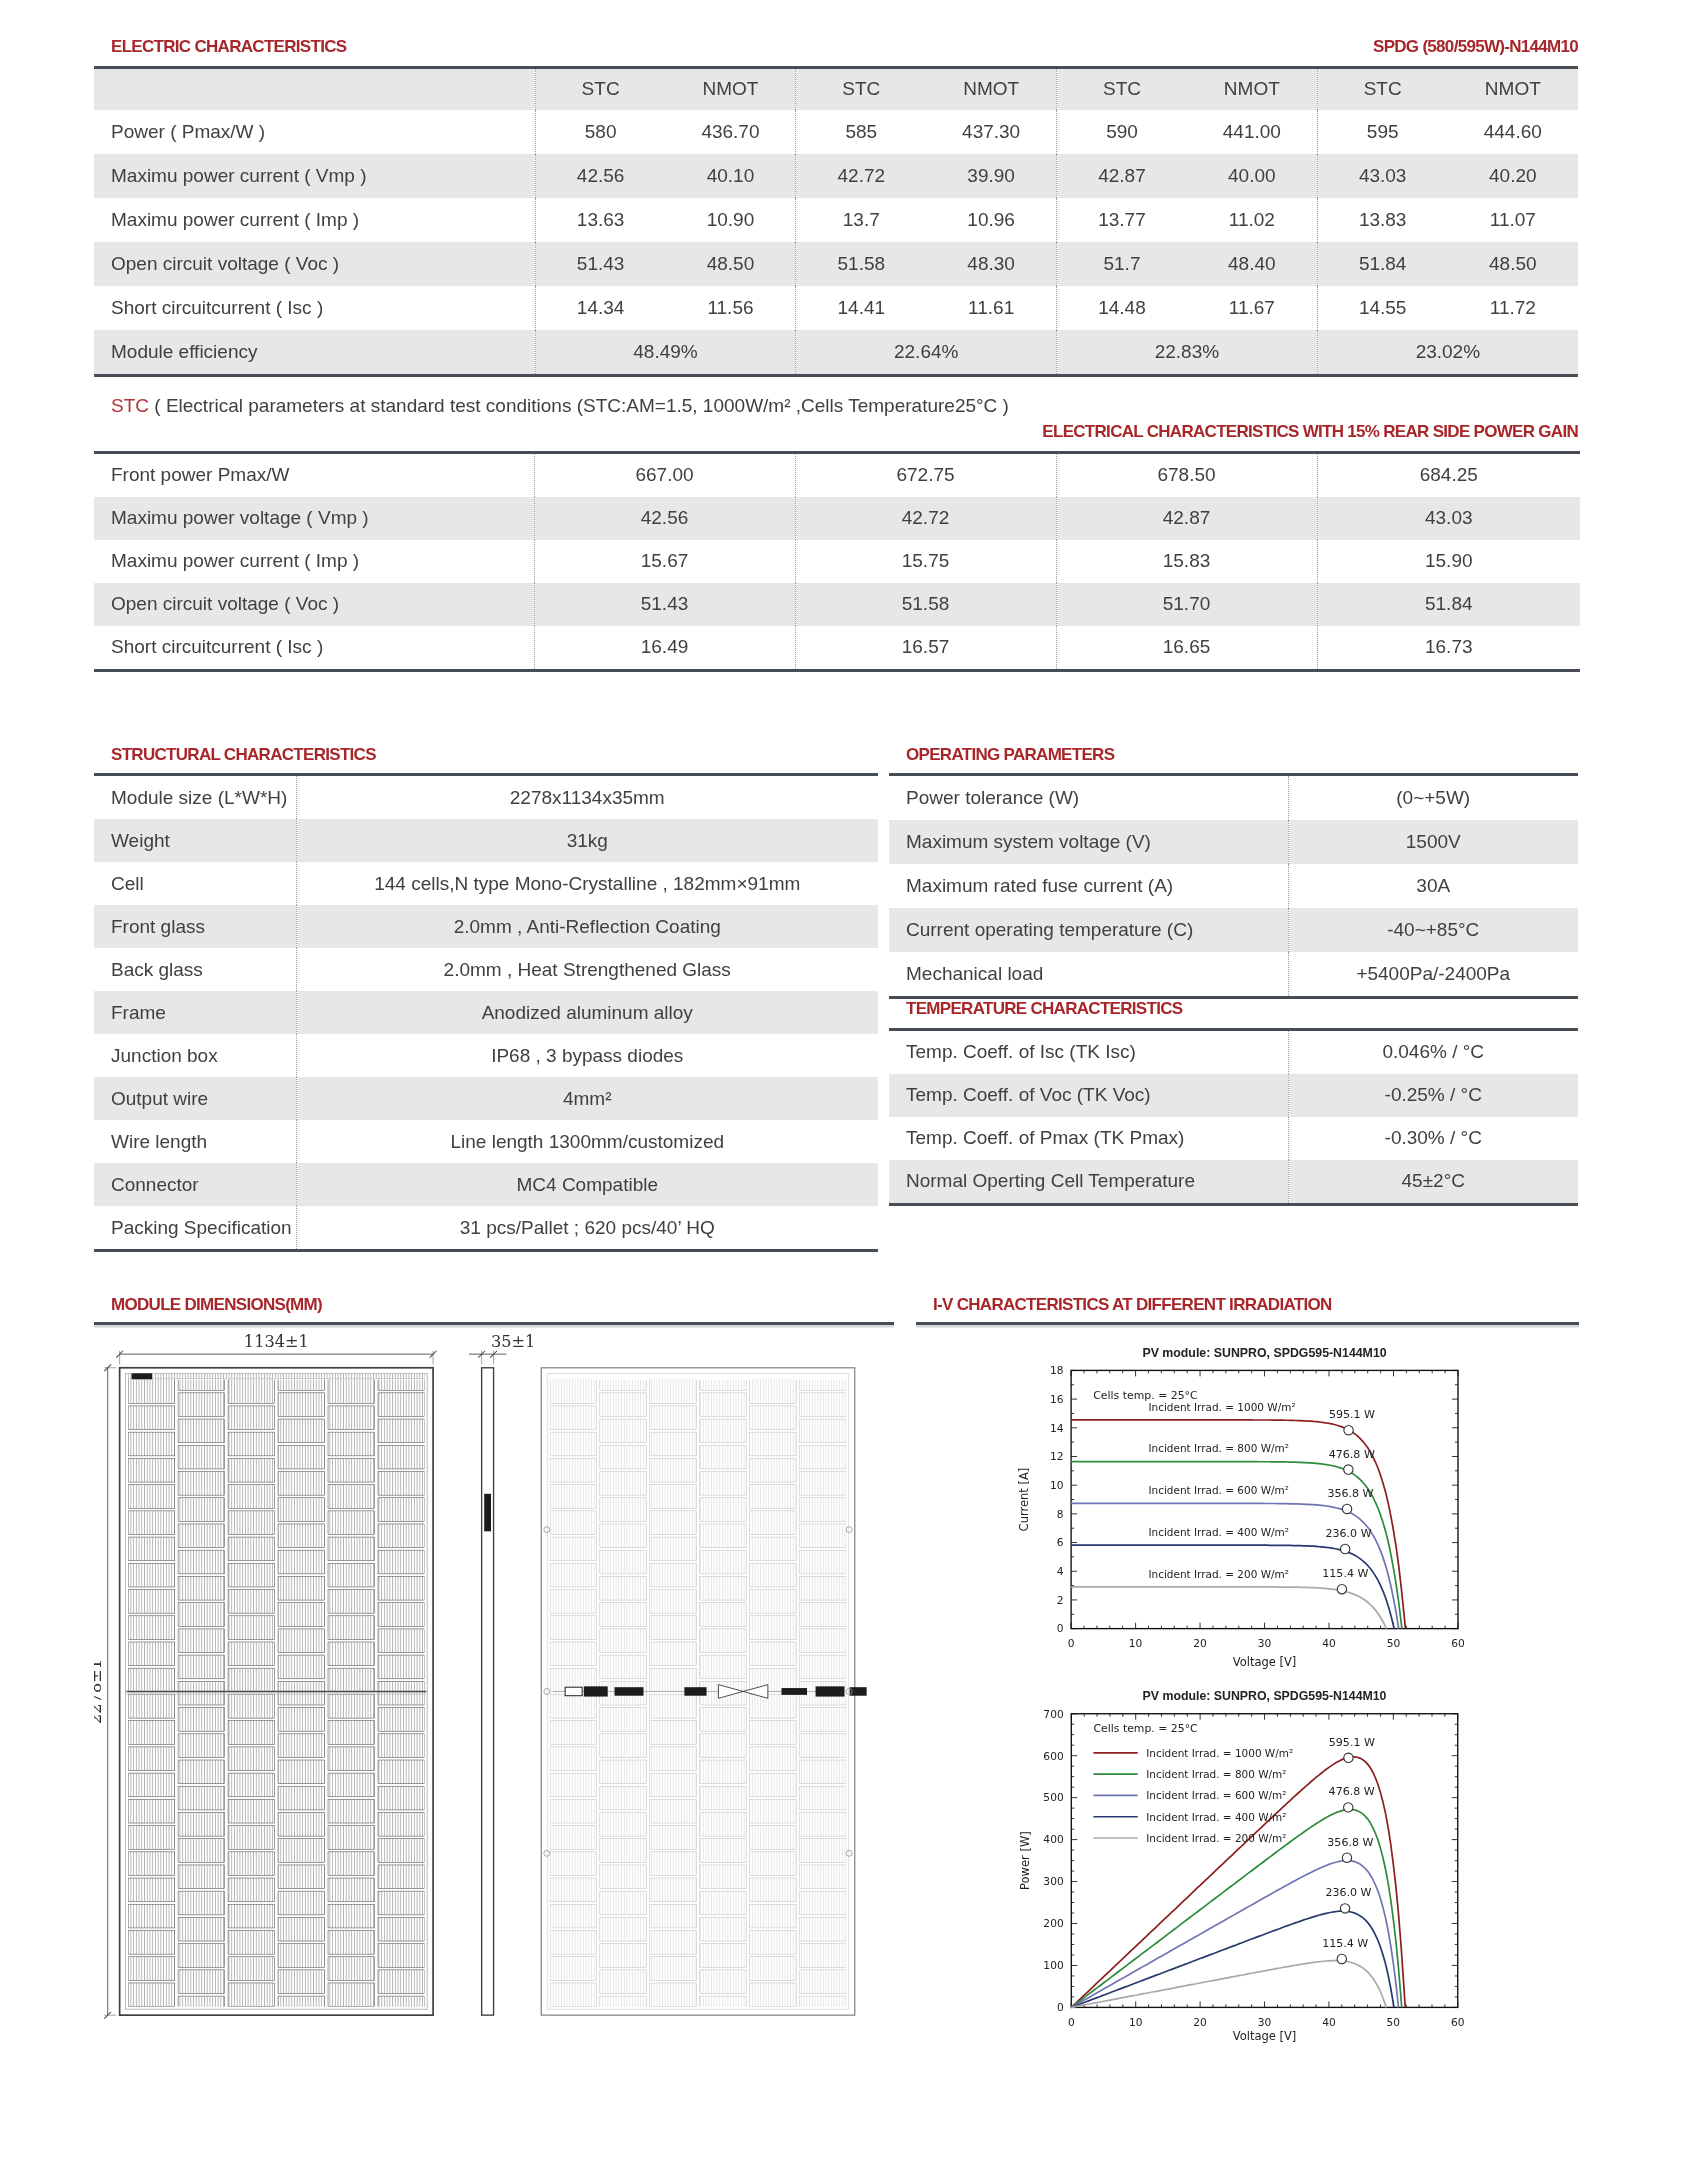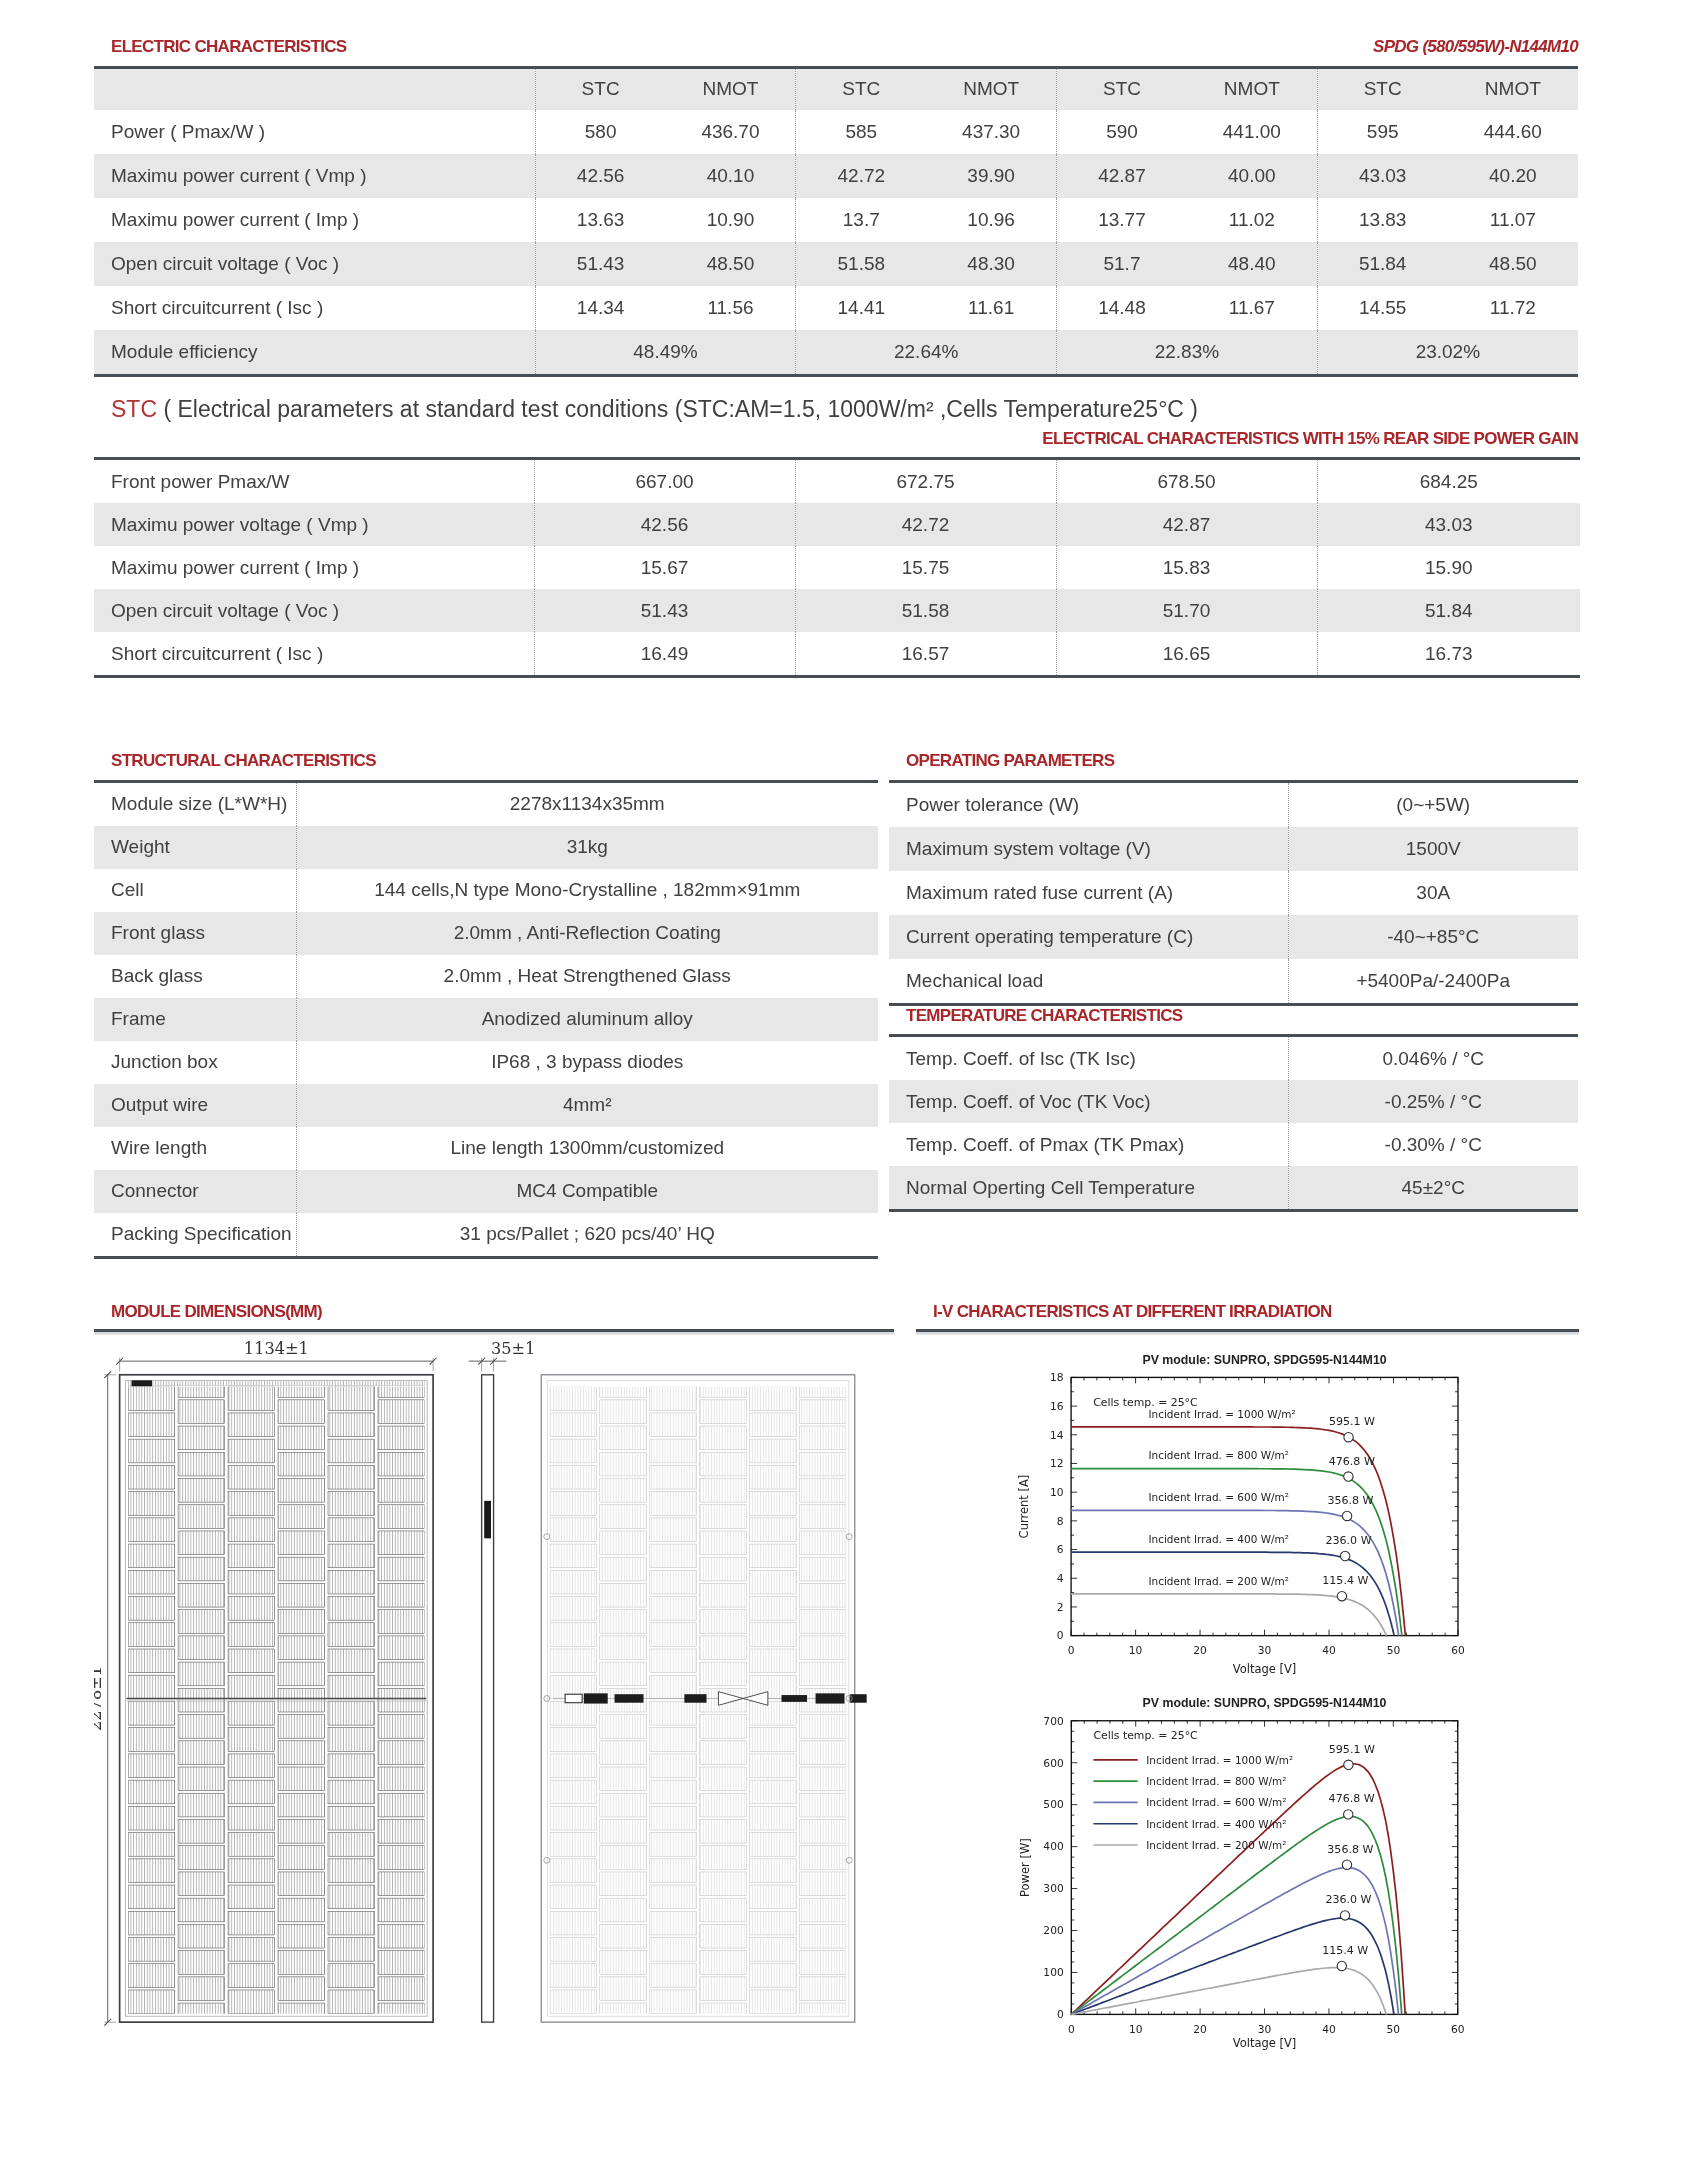--- a/index.html
+++ b/index.html
@@ -2,35 +2,35 @@
 <html style="font-size:13.6px"><head>
 <meta charset="utf-8">
 <style>
   html,body{margin:0;padding:0;}
   body{width:1694px;height:2181px;background:#ffffff;overflow:hidden;
        font-family:"Liberation Sans",sans-serif;color:#3f4040;}
   .content{position:relative;box-sizing:border-box;padding:37px 116px 0 94px;}
   .head-row{display:flex;justify-content:space-between;align-items:flex-end;}
   h2.sec{font-size:17px;font-weight:700;color:#a8262a;margin:0;letter-spacing:-0.7px;
          padding-left:17px;white-space:nowrap;}
-  h2.sec.title-right{padding-left:0;font-style:italic;}
+  h2.sec.title-right{padding-left:0;}
   table.spec,table.kv{width:100%;border-collapse:collapse;table-layout:fixed;
         border-top:3.4px solid #474d55;border-bottom:3.4px solid #474d55;margin-top:8.5px;}
   td{font-size:19px;color:#3f4040;}
   .spec td,.kv td{text-align:center;padding:0;height:44px;overflow:hidden;white-space:nowrap;}
   .spec td.lab,.kv td.lab{text-align:left;padding-left:17px;}
   tr.mrow td{height:48px;}
   tr.crow td{height:41px;}
   table.rear td{height:43px;}
   table.kvs td{height:43px;}
   table.kvo td{height:44px;text-align:center;}
   table.kvt td{height:43px;}
   tr.shade{background:#e7e7e8;}
   .gs{border-left:0.9px dotted #9aa0a8;}
-  .notes{margin:13.6px 0 0 17px;font-size:23px;line-height:1.68;color:#3f4040;}
+  .notes{margin:13.6px 0 0 17px;font-size:19px;line-height:1.68;color:#3f4040;}
   .notes .tag{color:#b23338;}
   .mt-rear{margin-top:29px;text-align:right;}
   .cols{display:flex;margin-top:73px;}
   .col-left{width:784px;}
   .col-right{width:690px;margin-left:11px;}
   .mt-temp{margin-top:31px;}
   .bottom{display:flex;margin-top:43px;}
   .b-left{width:800px;}
   .b-right{width:663px;margin-left:22px;}
   .rule{height:3.4px;background:#474d55;box-shadow:0 2.6px 0 #d6d9dc;margin-top:6.8px;}

